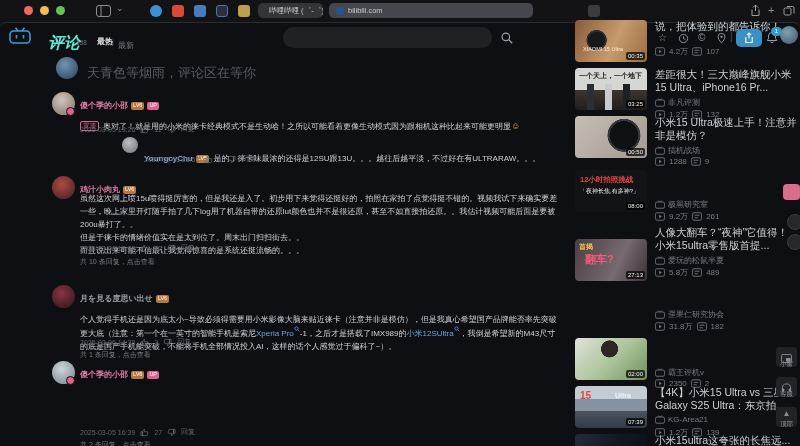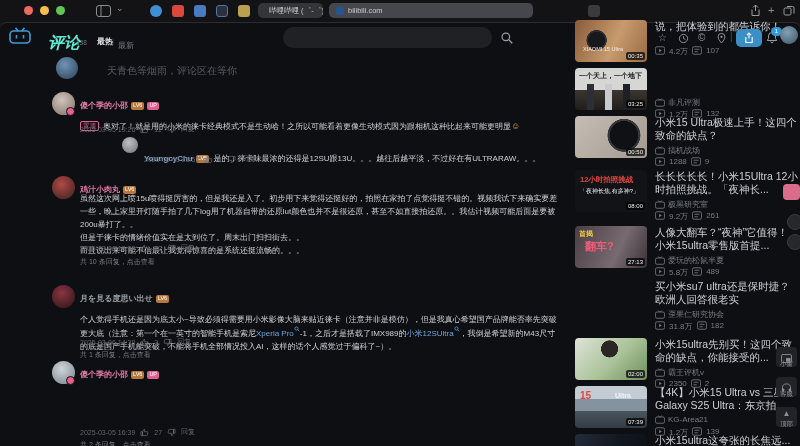--- a/index.html
+++ b/index.html
@@ -19,21 +19,21 @@
         border-top:1px solid #2b2c30;border-radius:7px 7px 0 0;box-sizing:border-box;}
   .h-title{font-size:16px;font-weight:bold;color:#5eead4;font-style:italic;}
   .h-count{font-size:6.5px;color:#70767d;}
   .sort-hot{font-size:8px;font-weight:bold;color:#dfe2e5;}
   .sort-div{font-size:8px;color:#44484e;}
   .sort-new{font-size:8px;color:#7c828a;}
   .searchbox{left:283px;top:27px;width:209px;height:21px;border-radius:11px;background:#1f2124;}
   
   .avatar{border-radius:50%;}
   .av-dot{width:7px;height:7px;border-radius:50%;background:#e2628e;border:1.5px solid #0e0f12;}
-  .placeholder{font-size:10px;color:#585d63;margin-left:20px;}
+  .placeholder{font-size:13px;color:#585d63;}
   .uname{font-size:8px;font-weight:bold;}
   .uname.pink{color:#e07ba4;} .uname.gray{color:#9aa0a7;} .uname.blue{color:#84a9d6;}
   .badge{display:inline-block;font-size:5.5px;line-height:7px;height:8px;border-radius:2px;
          padding:0 2px;vertical-align:1px;margin-left:3px;box-sizing:border-box;}
   .b-lv{background:#b8793f;color:#fff;}
   .b-up{background:#e0608f;color:#fff;}
   .tag-pin{display:inline-block;font-size:6.5px;color:#e0608f;border:1px solid #e0608f;
            border-radius:2px;padding:0 2px;line-height:8px;margin-right:4px;vertical-align:1px;}
   .ctext{font-size:8px;line-height:13px;color:#ced1d6;white-space:pre-line;width:482px;}
   .clink{color:#6ba4dd;}
@@ -44,28 +44,28 @@
   .viewmore{font-size:7px;color:#757b83;}
   .mico{width:9px;height:9px;display:inline-block;}
   
   .vcard{left:575px;width:223px;height:46px;}
   .vt{left:0;top:0;width:72px;height:42px;border-radius:4px;overflow:hidden;}
   .dur{position:absolute;right:2px;bottom:2px;background:rgba(0,0,0,.72);color:#eee;
        font-size:6px;line-height:8px;padding:0 2px;border-radius:2px;}
   .vtitle{left:80px;top:0;width:143px;font-size:10.5px;line-height:13px;color:#ccd0d4;
           max-height:27px;overflow:hidden;}
   .vup{left:80px;top:29px;font-size:8px;color:#777d85;display:flex;align-items:center;gap:3px;}
-  .vstats{left:80px;top:41px;font-size:8px;color:#777d85;display:flex;align-items:flex-start;gap:4px;}
+  .vstats{left:80px;top:41px;font-size:8px;color:#777d85;display:flex;align-items:center;gap:4px;}
   .sico{width:10px;height:9px;}
   .tlabel{position:absolute;white-space:nowrap;}
   .t1{background:radial-gradient(circle at 30% 48%,#17181c 0 15%,#2e2f35 16% 18%,transparent 19%),linear-gradient(115deg,#8a5a3a,#c79b6d 55%,#9a6b44);}
   .t2{background:linear-gradient(90deg,transparent 0 16%,#2b2f35 16% 26%,transparent 26% 42%,#c8cacd 42% 52%,transparent 52% 66%,#1d2126 66% 76%,transparent 76%) no-repeat 0 100%/100% 62%,linear-gradient(180deg,#d6d7d5 0 52%,#3c3631 52%,#201d1b);}
   .t3{background:radial-gradient(circle at 68% 46%,#101114 0 26%,#36373c 27% 30%,transparent 31%),linear-gradient(135deg,#c6beb4,#a29a90);}
   .t4{background:#121316;}
-  .t5{background:linear-gradient(115deg,#4a3f44,#776a71 60%,#3a3237);}
+  .t5{background:linear-gradient(115deg,#4a3f44,#776a71 60%,#3a3237);margin-top:13px;}
   .t6{background:radial-gradient(circle at 50% 45%,#c79a48 0 45%,#6b5530 75%,#3a2f1d);}
   .t7{background:radial-gradient(circle at 48% 26%,#2c2724 0 17%,transparent 18%),linear-gradient(135deg,#dfe3da,#a9c297 55%,#6f8f5c);}
   .t8{background:linear-gradient(180deg,#c3ccd3 0 30%,#8593a0 30% 60%,#4a545e 60%,#333b44);}
   .t9{background:linear-gradient(120deg,#232c3a,#121822 60%,#0d1118);}
   
   .actico{color:#959ba3;font-size:10px;line-height:10px;}
   .sharebtn{left:736px;top:29px;width:26px;height:18px;border-radius:5px;background:#3a8fc7;
             display:flex;align-items:center;justify-content:center;}
   .bellbadge{left:771px;top:27px;min-width:9px;height:9px;border-radius:5px;background:#2e9bd6;
              color:#fff;font-size:6px;line-height:9px;text-align:center;padding:0 1px;}
@@ -291,20 +291,21 @@
       <path d="M9.5 21 a2.5 2.5 0 0 0 5 0" fill="none" stroke="#959ba3" stroke-width="2"></path>
     </svg>
   <div class="abs bellbadge">1</div>
   <div class="abs avatar" style="left:780px;top:26px;width:18px;height:18px;background:radial-gradient(circle at 40% 35%,#83a0b0,#3c5668)"></div>
 
   <div class="abs vcard" style="top:68px">
     <div class="abs vt t2">
       <span class="tlabel" style="left:4px;top:3px;font-size:7px;font-weight:bold;color:#1d1d1f">一个天上，一个地下</span>
       <span class="dur">03:25</span>
     </div>
+    <div class="abs vtitle">差距很大！三大巅峰旗舰小米15 Ultra、iPhone16 Pr...</div>
     <div class="abs vup">
       <svg class="sico" viewBox="0 0 24 20">
           <rect x="1" y="4" width="22" height="15" rx="4" fill="none" stroke="#777d85" stroke-width="2"></rect>
           <line x1="8" y1="0.5" x2="11" y2="4" stroke="#777d85" stroke-width="2"></line>
           <line x1="16" y1="0.5" x2="13" y2="4" stroke="#777d85" stroke-width="2"></line>
         </svg>
       <span>非凡评测</span>
     </div>
     <div class="abs vstats">
       <svg class="sico" viewBox="0 0 24 20">
@@ -318,21 +319,21 @@
           <line x1="6" y1="13" x2="14" y2="13" stroke="#777d85" stroke-width="2"></line>
         </svg>
       <span>132</span>
     </div>
   </div>
 
   <div class="abs vcard" style="top:116px">
     <div class="abs vt t3">
       <span class="dur">00:50</span>
     </div>
-    <div class="abs vtitle">小米15 Ultra极速上手！这四个致命的缺点？</div>
+    <div class="abs vtitle">小米15 Ultra极速上手！注意并非是模仿？</div>
     <div class="abs vup">
       <svg class="sico" viewBox="0 0 24 20">
           <rect x="1" y="4" width="22" height="15" rx="4" fill="none" stroke="#777d85" stroke-width="2"></rect>
           <line x1="8" y1="0.5" x2="11" y2="4" stroke="#777d85" stroke-width="2"></line>
           <line x1="16" y1="0.5" x2="13" y2="4" stroke="#777d85" stroke-width="2"></line>
         </svg>
       <span>搞机战场</span>
     </div>
     <div class="abs vstats">
       <svg class="sico" viewBox="0 0 24 20">
@@ -348,21 +349,20 @@
       <span>9</span>
     </div>
   </div>
 
   <div class="abs vcard" style="top:170px">
     <div class="abs vt t4">
       <span class="tlabel" style="left:5px;top:5px;font-size:7.5px;font-weight:bold;color:#e4453f">12小时拍照挑战</span>
       <span class="tlabel" style="left:5px;top:17px;font-size:6px;color:#f2f3f5">「夜神长焦,有多神?」</span>
       <span class="dur">08:00</span>
     </div>
-    <div class="abs vtitle">长长长长长！小米15Ultra 12小时拍照挑战。「夜神长...</div>
     <div class="abs vup">
       <svg class="sico" viewBox="0 0 24 20">
           <rect x="1" y="4" width="22" height="15" rx="4" fill="none" stroke="#777d85" stroke-width="2"></rect>
           <line x1="8" y1="0.5" x2="11" y2="4" stroke="#777d85" stroke-width="2"></line>
           <line x1="16" y1="0.5" x2="13" y2="4" stroke="#777d85" stroke-width="2"></line>
         </svg>
       <span>极黑研究室</span>
     </div>
     <div class="abs vstats">
       <svg class="sico" viewBox="0 0 24 20">
@@ -403,21 +403,20 @@
       <svg class="sico" viewBox="0 0 24 20">
           <rect x="1" y="1" width="22" height="18" rx="4" fill="none" stroke="#777d85" stroke-width="2"></rect>
           <line x1="6" y1="7" x2="18" y2="7" stroke="#777d85" stroke-width="2"></line>
           <line x1="6" y1="13" x2="14" y2="13" stroke="#777d85" stroke-width="2"></line>
         </svg>
       <span>489</span>
     </div>
   </div>
 
   <div class="abs vcard" style="top:280px">
-    <div class="abs vtitle">买小米su7 ultra还是保时捷？欧洲人回答很老实</div>
     <div class="abs vup">
       <svg class="sico" viewBox="0 0 24 20">
           <rect x="1" y="4" width="22" height="15" rx="4" fill="none" stroke="#777d85" stroke-width="2"></rect>
           <line x1="8" y1="0.5" x2="11" y2="4" stroke="#777d85" stroke-width="2"></line>
           <line x1="16" y1="0.5" x2="13" y2="4" stroke="#777d85" stroke-width="2"></line>
         </svg>
       <span>歪果仁研究协会</span>
     </div>
     <div class="abs vstats">
       <svg class="sico" viewBox="0 0 24 20">
@@ -431,21 +430,20 @@
           <line x1="6" y1="13" x2="14" y2="13" stroke="#777d85" stroke-width="2"></line>
         </svg>
       <span>182</span>
     </div>
   </div>
 
   <div class="abs vcard" style="top:338px">
     <div class="abs vt t7">
       <span class="dur">02:00</span>
     </div>
-    <div class="abs vtitle">小米15ultra先别买！这四个致命的缺点，你能接受的...</div>
     <div class="abs vup">
       <svg class="sico" viewBox="0 0 24 20">
           <rect x="1" y="4" width="22" height="15" rx="4" fill="none" stroke="#777d85" stroke-width="2"></rect>
           <line x1="8" y1="0.5" x2="11" y2="4" stroke="#777d85" stroke-width="2"></line>
           <line x1="16" y1="0.5" x2="13" y2="4" stroke="#777d85" stroke-width="2"></line>
         </svg>
       <span>霸王评机v</span>
     </div>
     <div class="abs vstats">
       <svg class="sico" viewBox="0 0 24 20">

